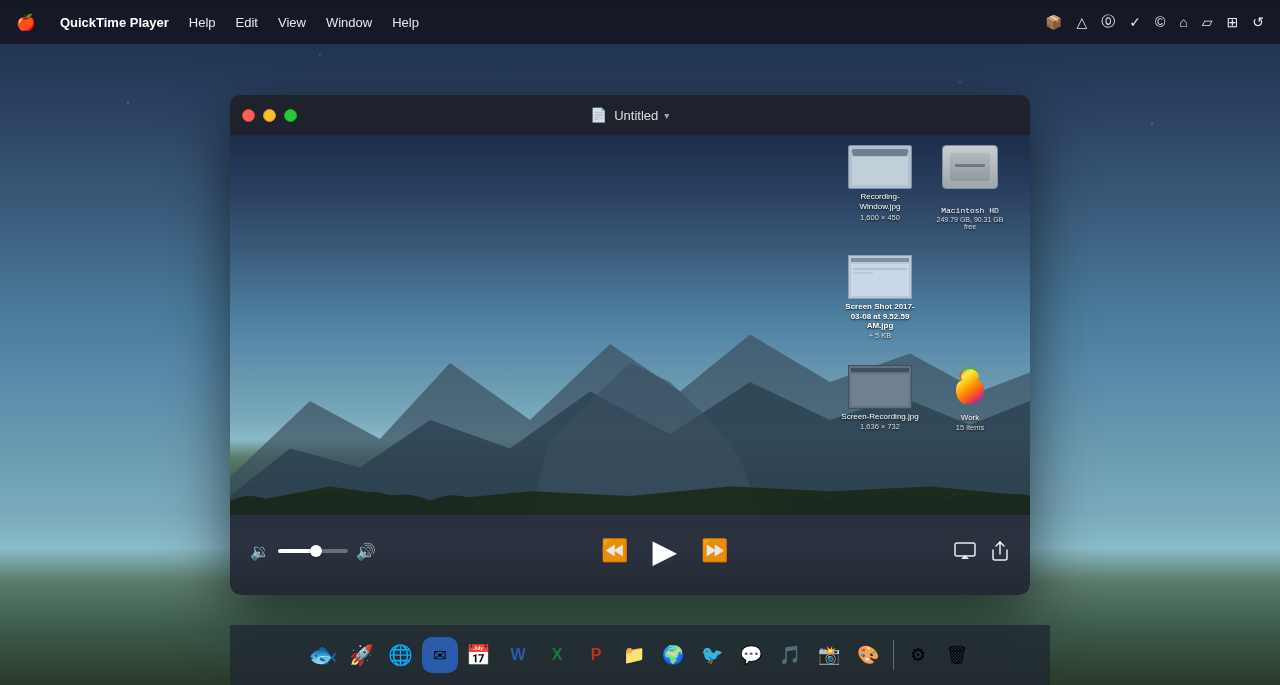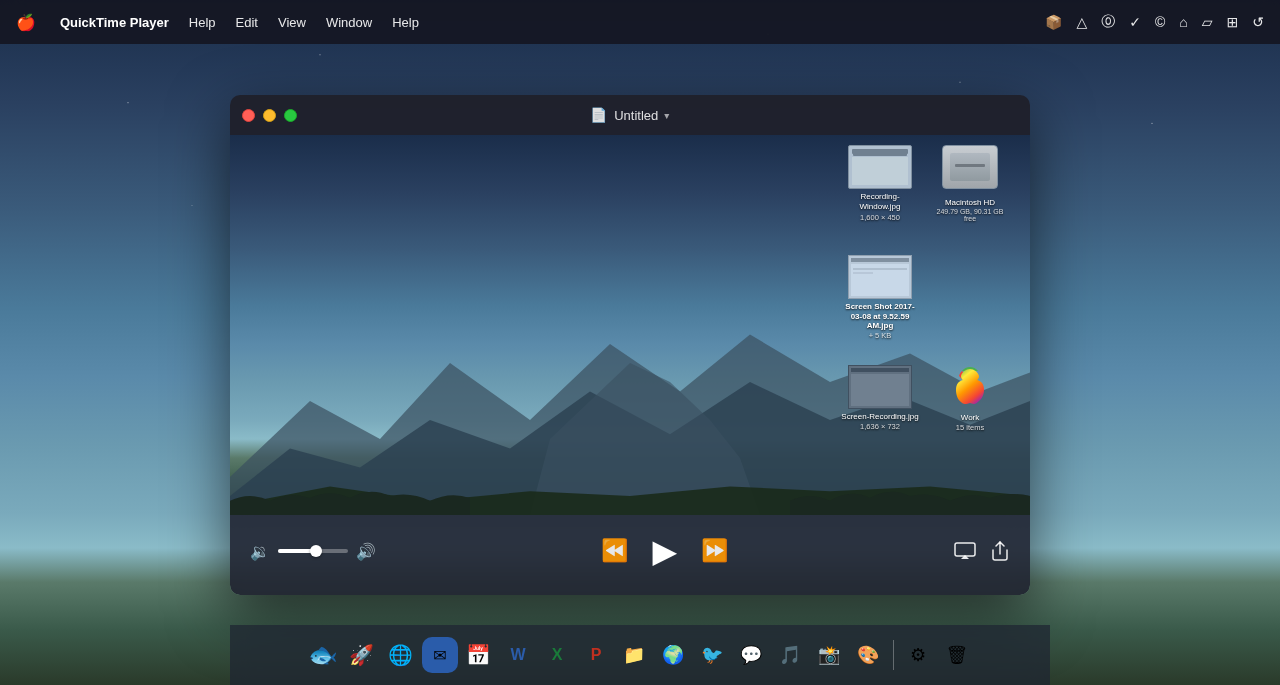--- a/index.html
+++ b/index.html
@@ -537,21 +537,21 @@
         <div class="icon-label" style="font-size:8px;color:white;text-shadow:0 1px 2px rgba(0,0,0,0.9);margin-top:3px;line-height:1.3;">Recording-Window.jpg</div>
         <div class="icon-sublabel" style="font-size:7.5px;color:rgba(255,255,255,0.8);text-shadow:0 1px 2px rgba(0,0,0,0.9);">1,600 × 450</div>
       </div>
 
       <div class="desktop-icon-item icon-macintosh-hd">
         <div style="width:56px;height:44px;margin:0 auto;background:linear-gradient(180deg,#c8cdd2 0%,#a0a5aa 100%);border:1px solid #8090a0;border-radius:4px;position:relative;display:flex;align-items:center;justify-content:center;">
           <div style="width:40px;height:28px;background:linear-gradient(180deg,#b0b8c0 0%,#909aa0 100%);border-radius:2px;display:flex;align-items:center;justify-content:center;">
             <div style="width:30px;height:3px;background:#707880;border-radius:1px;margin-bottom:4px;"></div>
           </div>
         </div>
-        <div class="icon-label" style="font-size:8px;color:white;text-shadow:0 1px 2px rgba(0,0,0,0.9);margin-top:9px;line-height:1.3;">Macintosh HD</div>
+        <div class="icon-label" style="font-size:8px;color:white;text-shadow:0 1px 2px rgba(0,0,0,0.9);margin-top:17px;line-height:1.3;font-family:Liberation Mono, monospace;">Macintosh HD</div>
         <div class="icon-sublabel" style="font-size:7px;color:rgba(255,255,255,0.8);text-shadow:0 1px 2px rgba(0,0,0,0.9);">249.79 GB, 90.31 GB free</div>
       </div>
 
       <div class="desktop-icon-item icon-screenshot">
         <div style="width:64px;height:44px;margin:0 auto;background:#b8c8d8;border:1px solid #90a0b0;overflow:hidden;position:relative;">
           <div style="position:absolute;top:2px;left:2px;right:2px;height:4px;background:#8090a0;"></div>
           <div style="position:absolute;top:8px;left:2px;right:2px;bottom:2px;background:#c8d8e8;"></div>
           <div style="position:absolute;top:12px;left:4px;right:4px;height:2px;background:#a0b0c0;opacity:0.6;"></div>
           <div style="position:absolute;top:16px;left:4px;width:20px;height:2px;background:#a0b0c0;opacity:0.4;"></div>
         </div>

